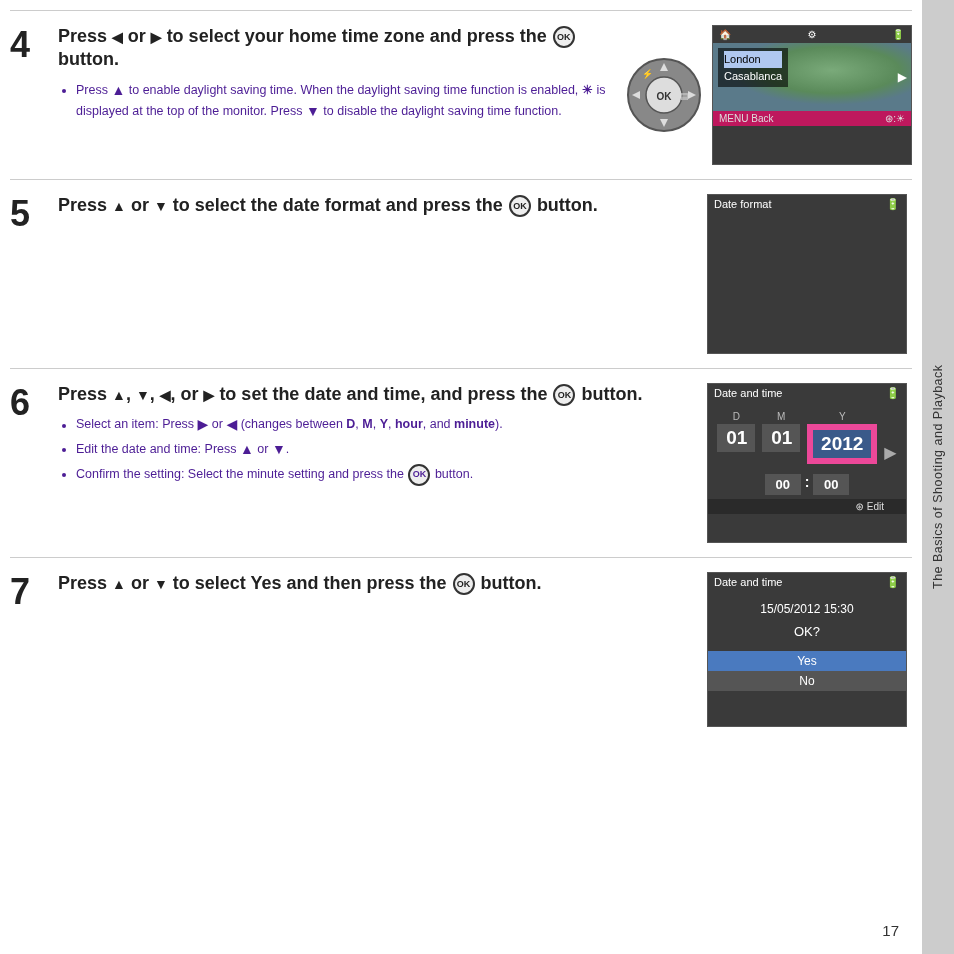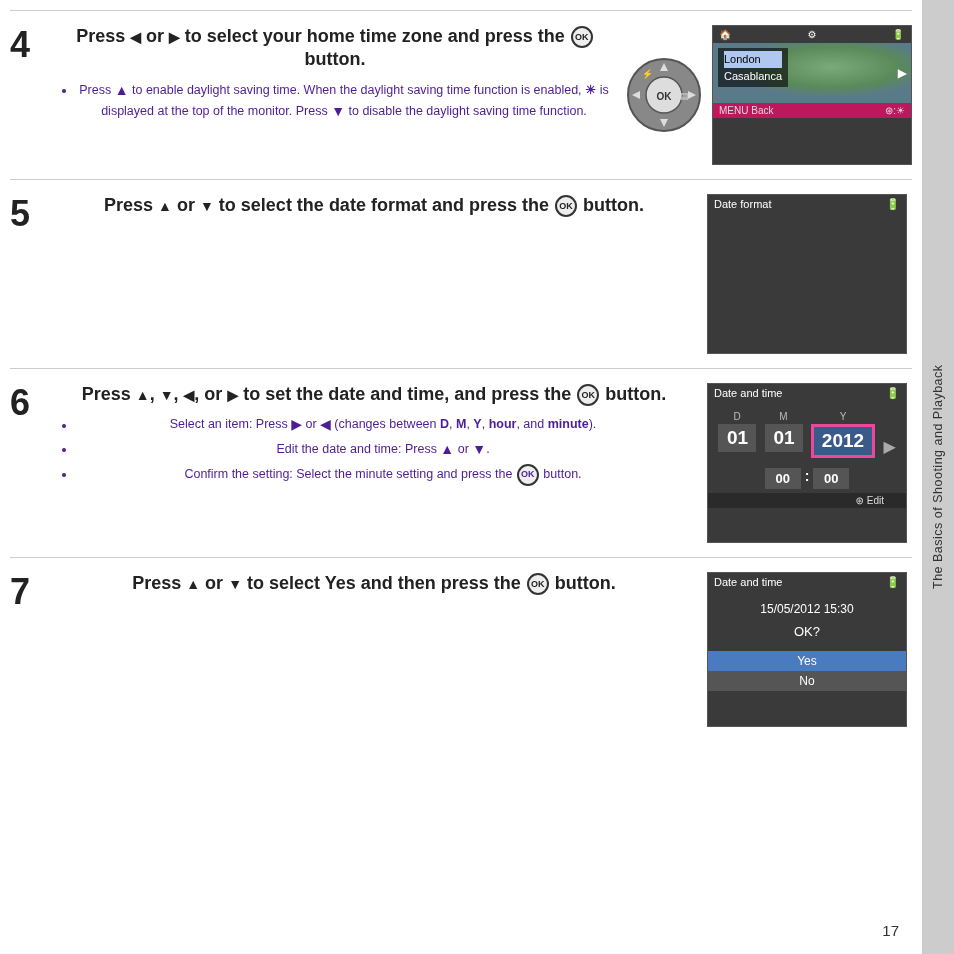--- a/index.html
+++ b/index.html
@@ -46,21 +46,20 @@
 
     .step-body {
       flex: 1;
       display: flex;
       flex-direction: row;
       gap: 12px;
     }
 
     .step-text-area {
       flex: 1;
-      text-align: center;
     }
 
     .step-title {
       font-size: 18px;
       font-weight: bold;
       line-height: 1.3;
       margin-bottom: 8px;
     }
 
     .step-bullets {
@@ -103,21 +102,21 @@
     .tz-screen .top-bar {
       background: #3a3a3a;
       display: flex;
       justify-content: space-between;
       padding: 3px 6px;
       font-size: 10px;
     }
 
     .tz-screen .map-area {
       background: #1d4ed8;
-      height: 60px;
+      height: 68px;
       position: relative;
       overflow: hidden;
     }
 
     .tz-screen .map-world {
       position: absolute;
       top: 0; left: 0; right: 0; bottom: 0;
       background: radial-gradient(ellipse at 60% 40%, #7aaa7a 0%, #5a8a5a 40%, #5a7a8a 60%);
     }
 
@@ -197,21 +196,21 @@
       color: #fff;
       font-size: 19px;
       font-weight: bold;
       padding: 3px 8px;
       min-width: 38px;
       text-align: right;
     }
 
     .dt-value.highlighted {
       background: #3a5a8a;
-      border: 3px solid #ec4899;
+      border: 6px solid #ec4899;
     }
 
     .dt-time-row {
       display: flex;
       justify-content: center;
       gap: 4px;
       padding: 6px 6px 4px;
       background: #3a3a3a;
     }
 

